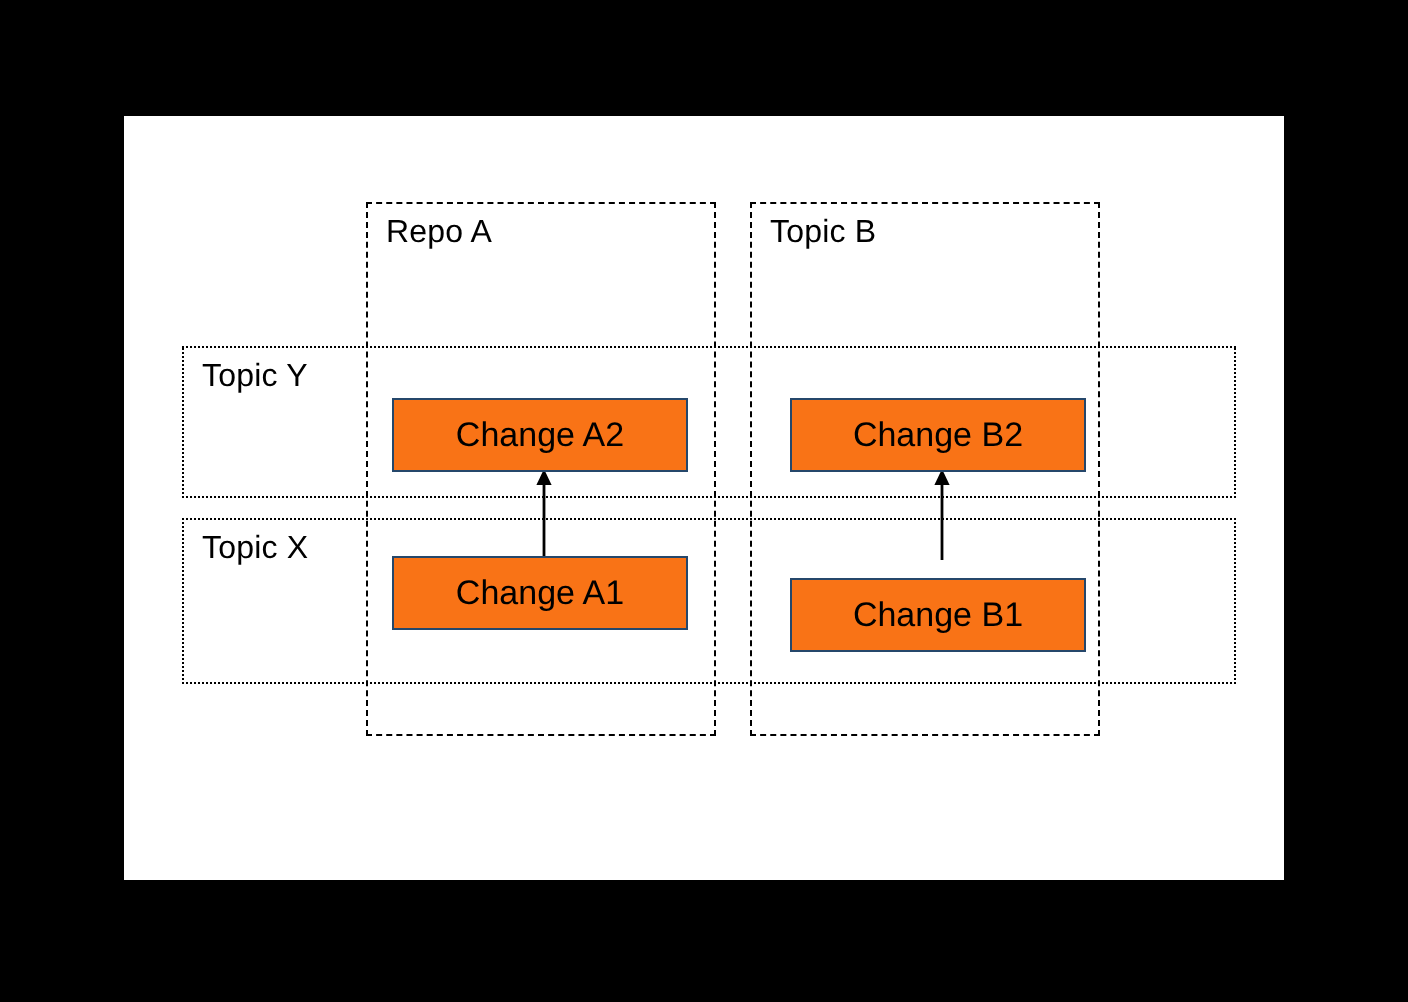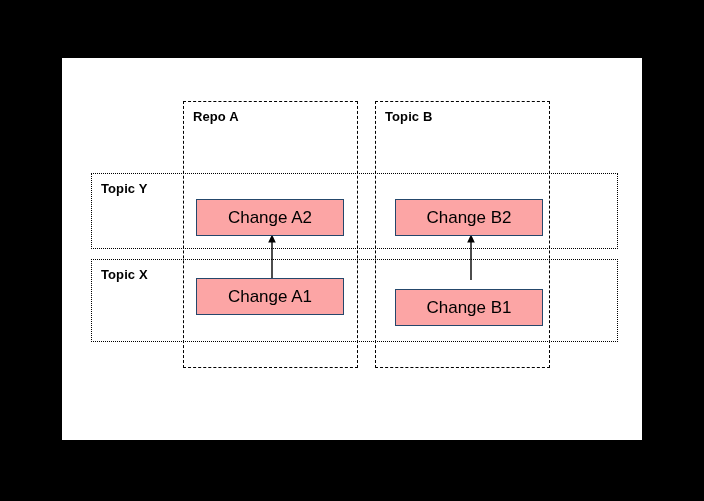--- a/index.html
+++ b/index.html
@@ -40,43 +40,42 @@
   .group-repo {
     border: 1px dashed #000000;
   }
   .group-topic {
     border: 1px dotted #000000;
   }
   .group-label {
     position: absolute;
     left: 9px;
     top: 8px;
-    font-size: 13px;
+    font-size: 16px;
     line-height: 14px;
     color: #000000;
     white-space: nowrap;
     letter-spacing: 0.1px;
-    font-weight: bold;
   }
 
   
   #repo-a { left: 183px; top: 101px; width: 175px; height: 267px; }
   #repo-b { left: 375px; top: 101px; width: 175px; height: 267px; }
 
   
   #topic-y { left: 91px; top: 173px; width: 527px; height: 76px; }
   #topic-x { left: 91px; top: 259px; width: 527px; height: 83px; }
 
   
   .node {
     position: absolute;
     box-sizing: border-box;
     width: 148px;
     height: 37px;
-    background: #fca5a5;
+    background: #f97316;
     border: 1px solid #25476b;
     display: flex;
     align-items: center;
     justify-content: center;
     font-size: 17px;
     line-height: 20px;
     color: #000000;
     white-space: nowrap;
   }
   #node-a2 { left: 196px; top: 199px; }

